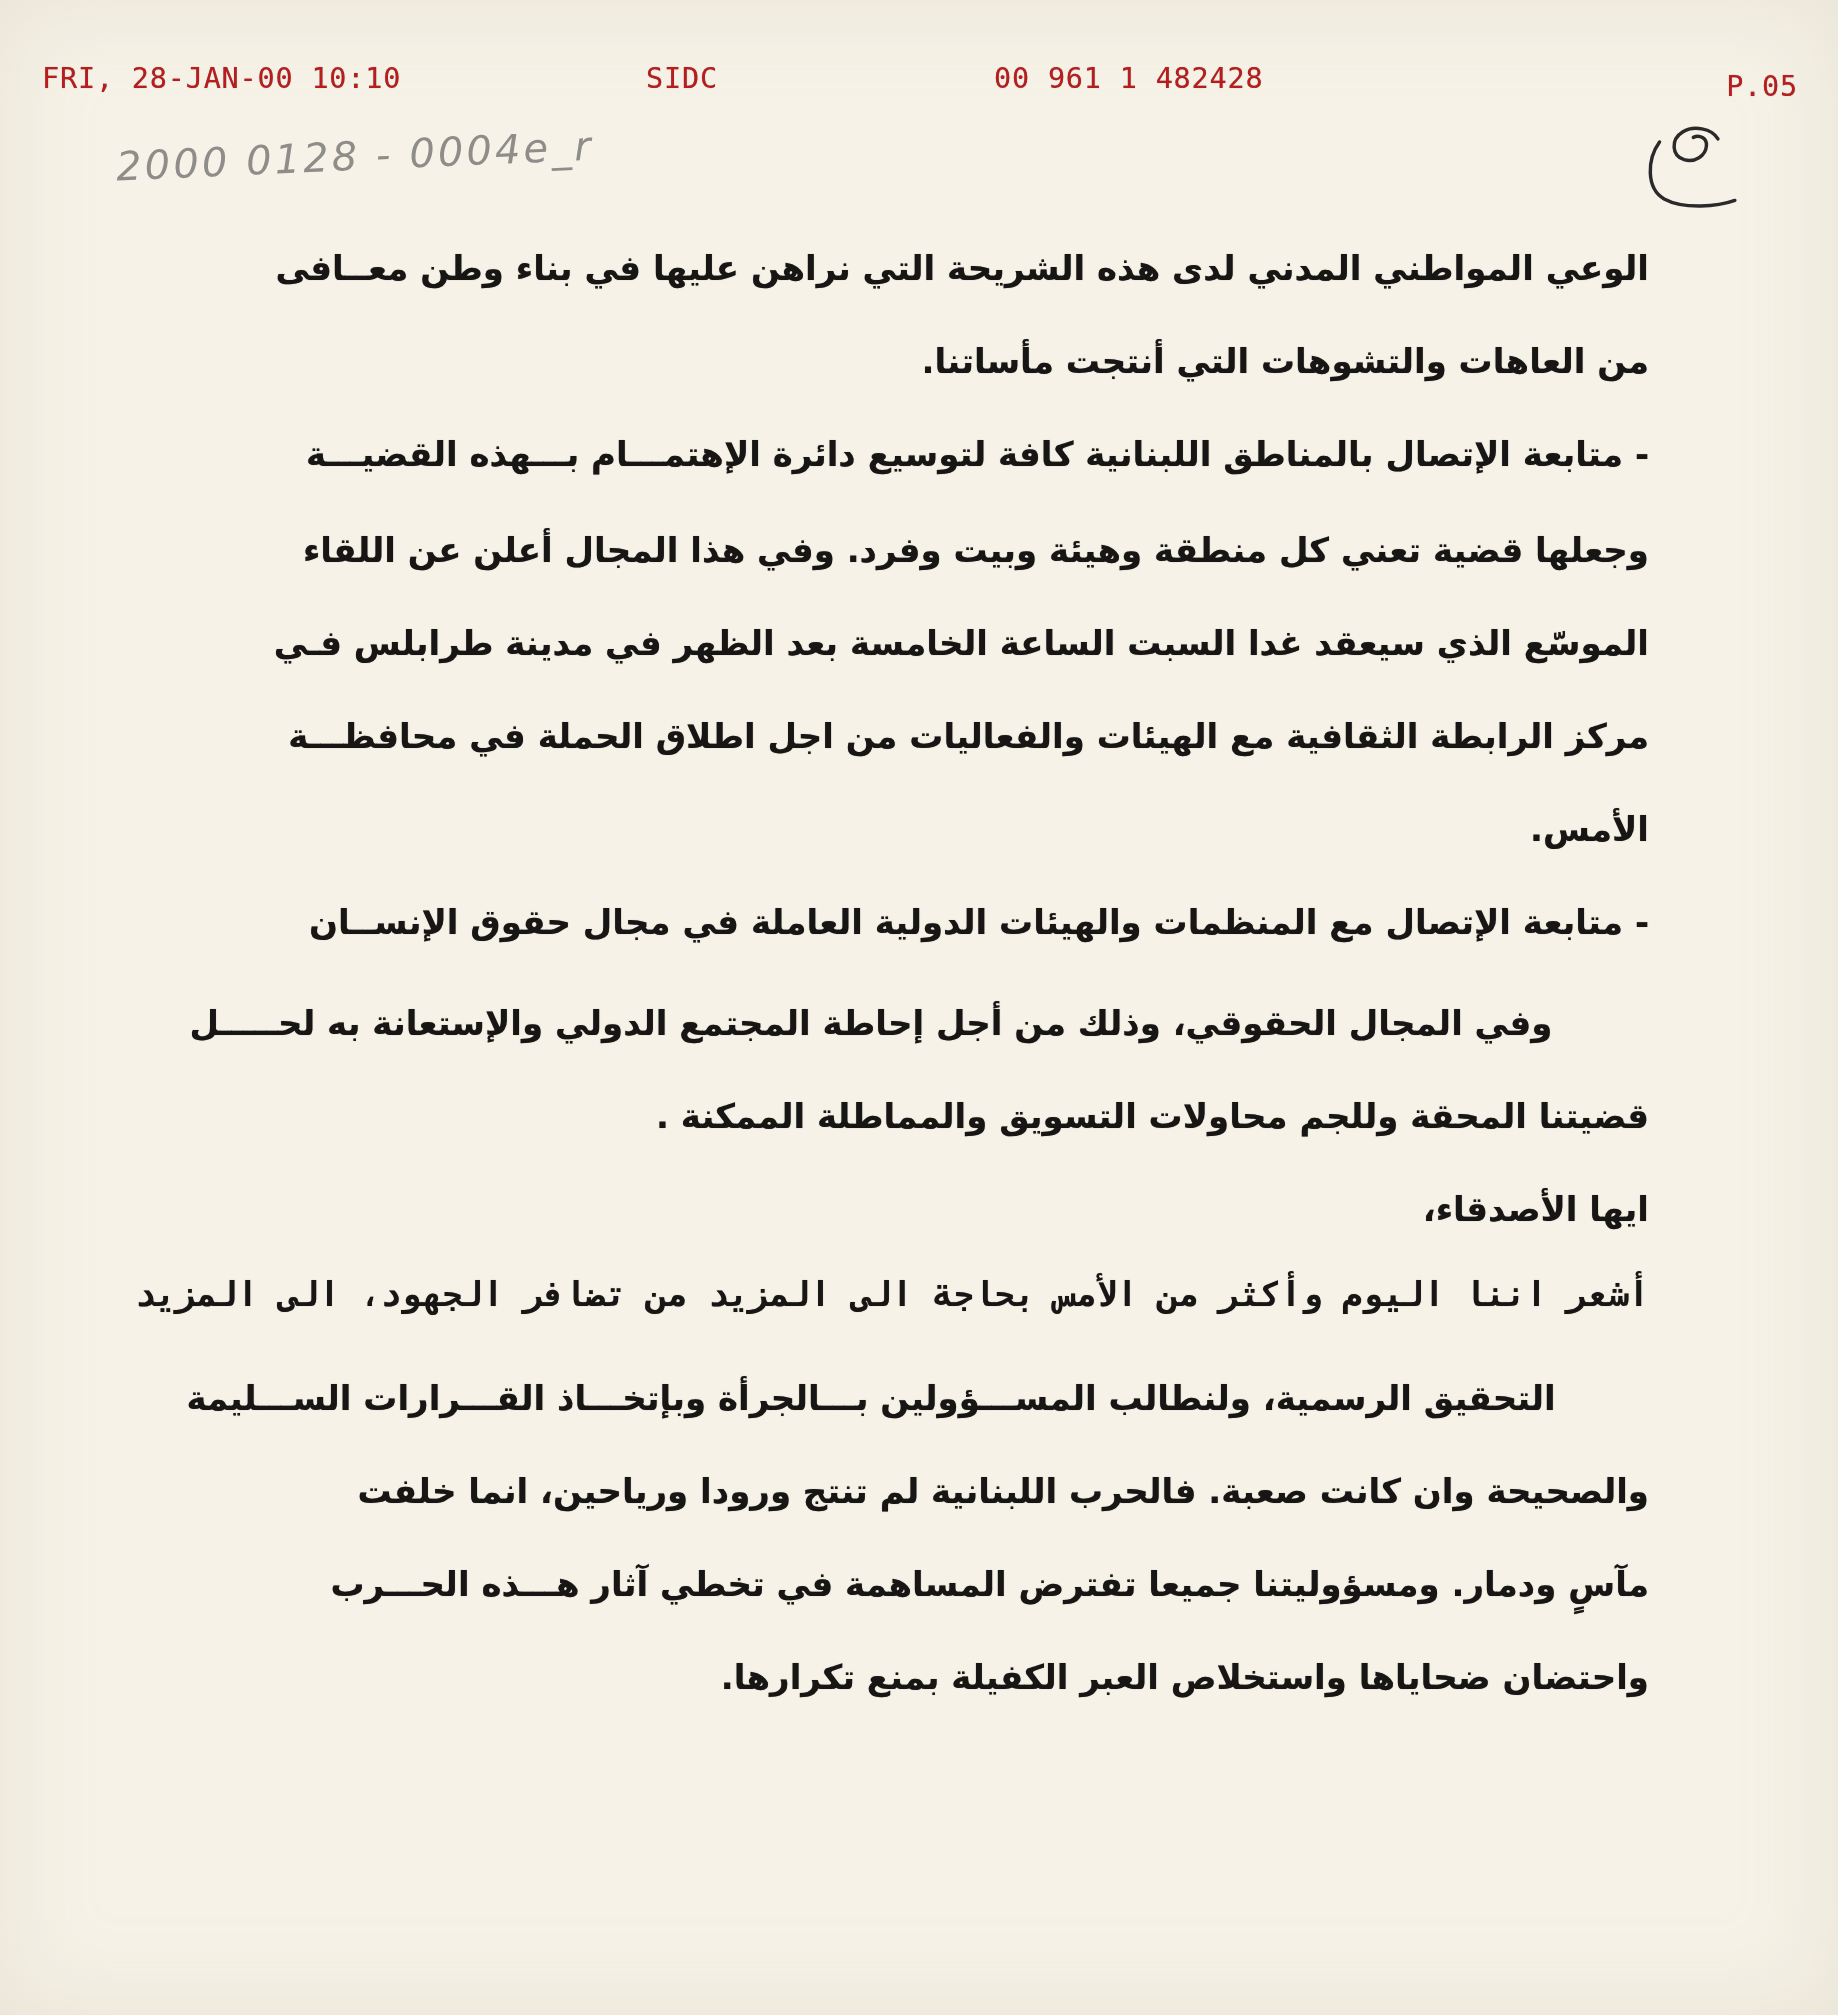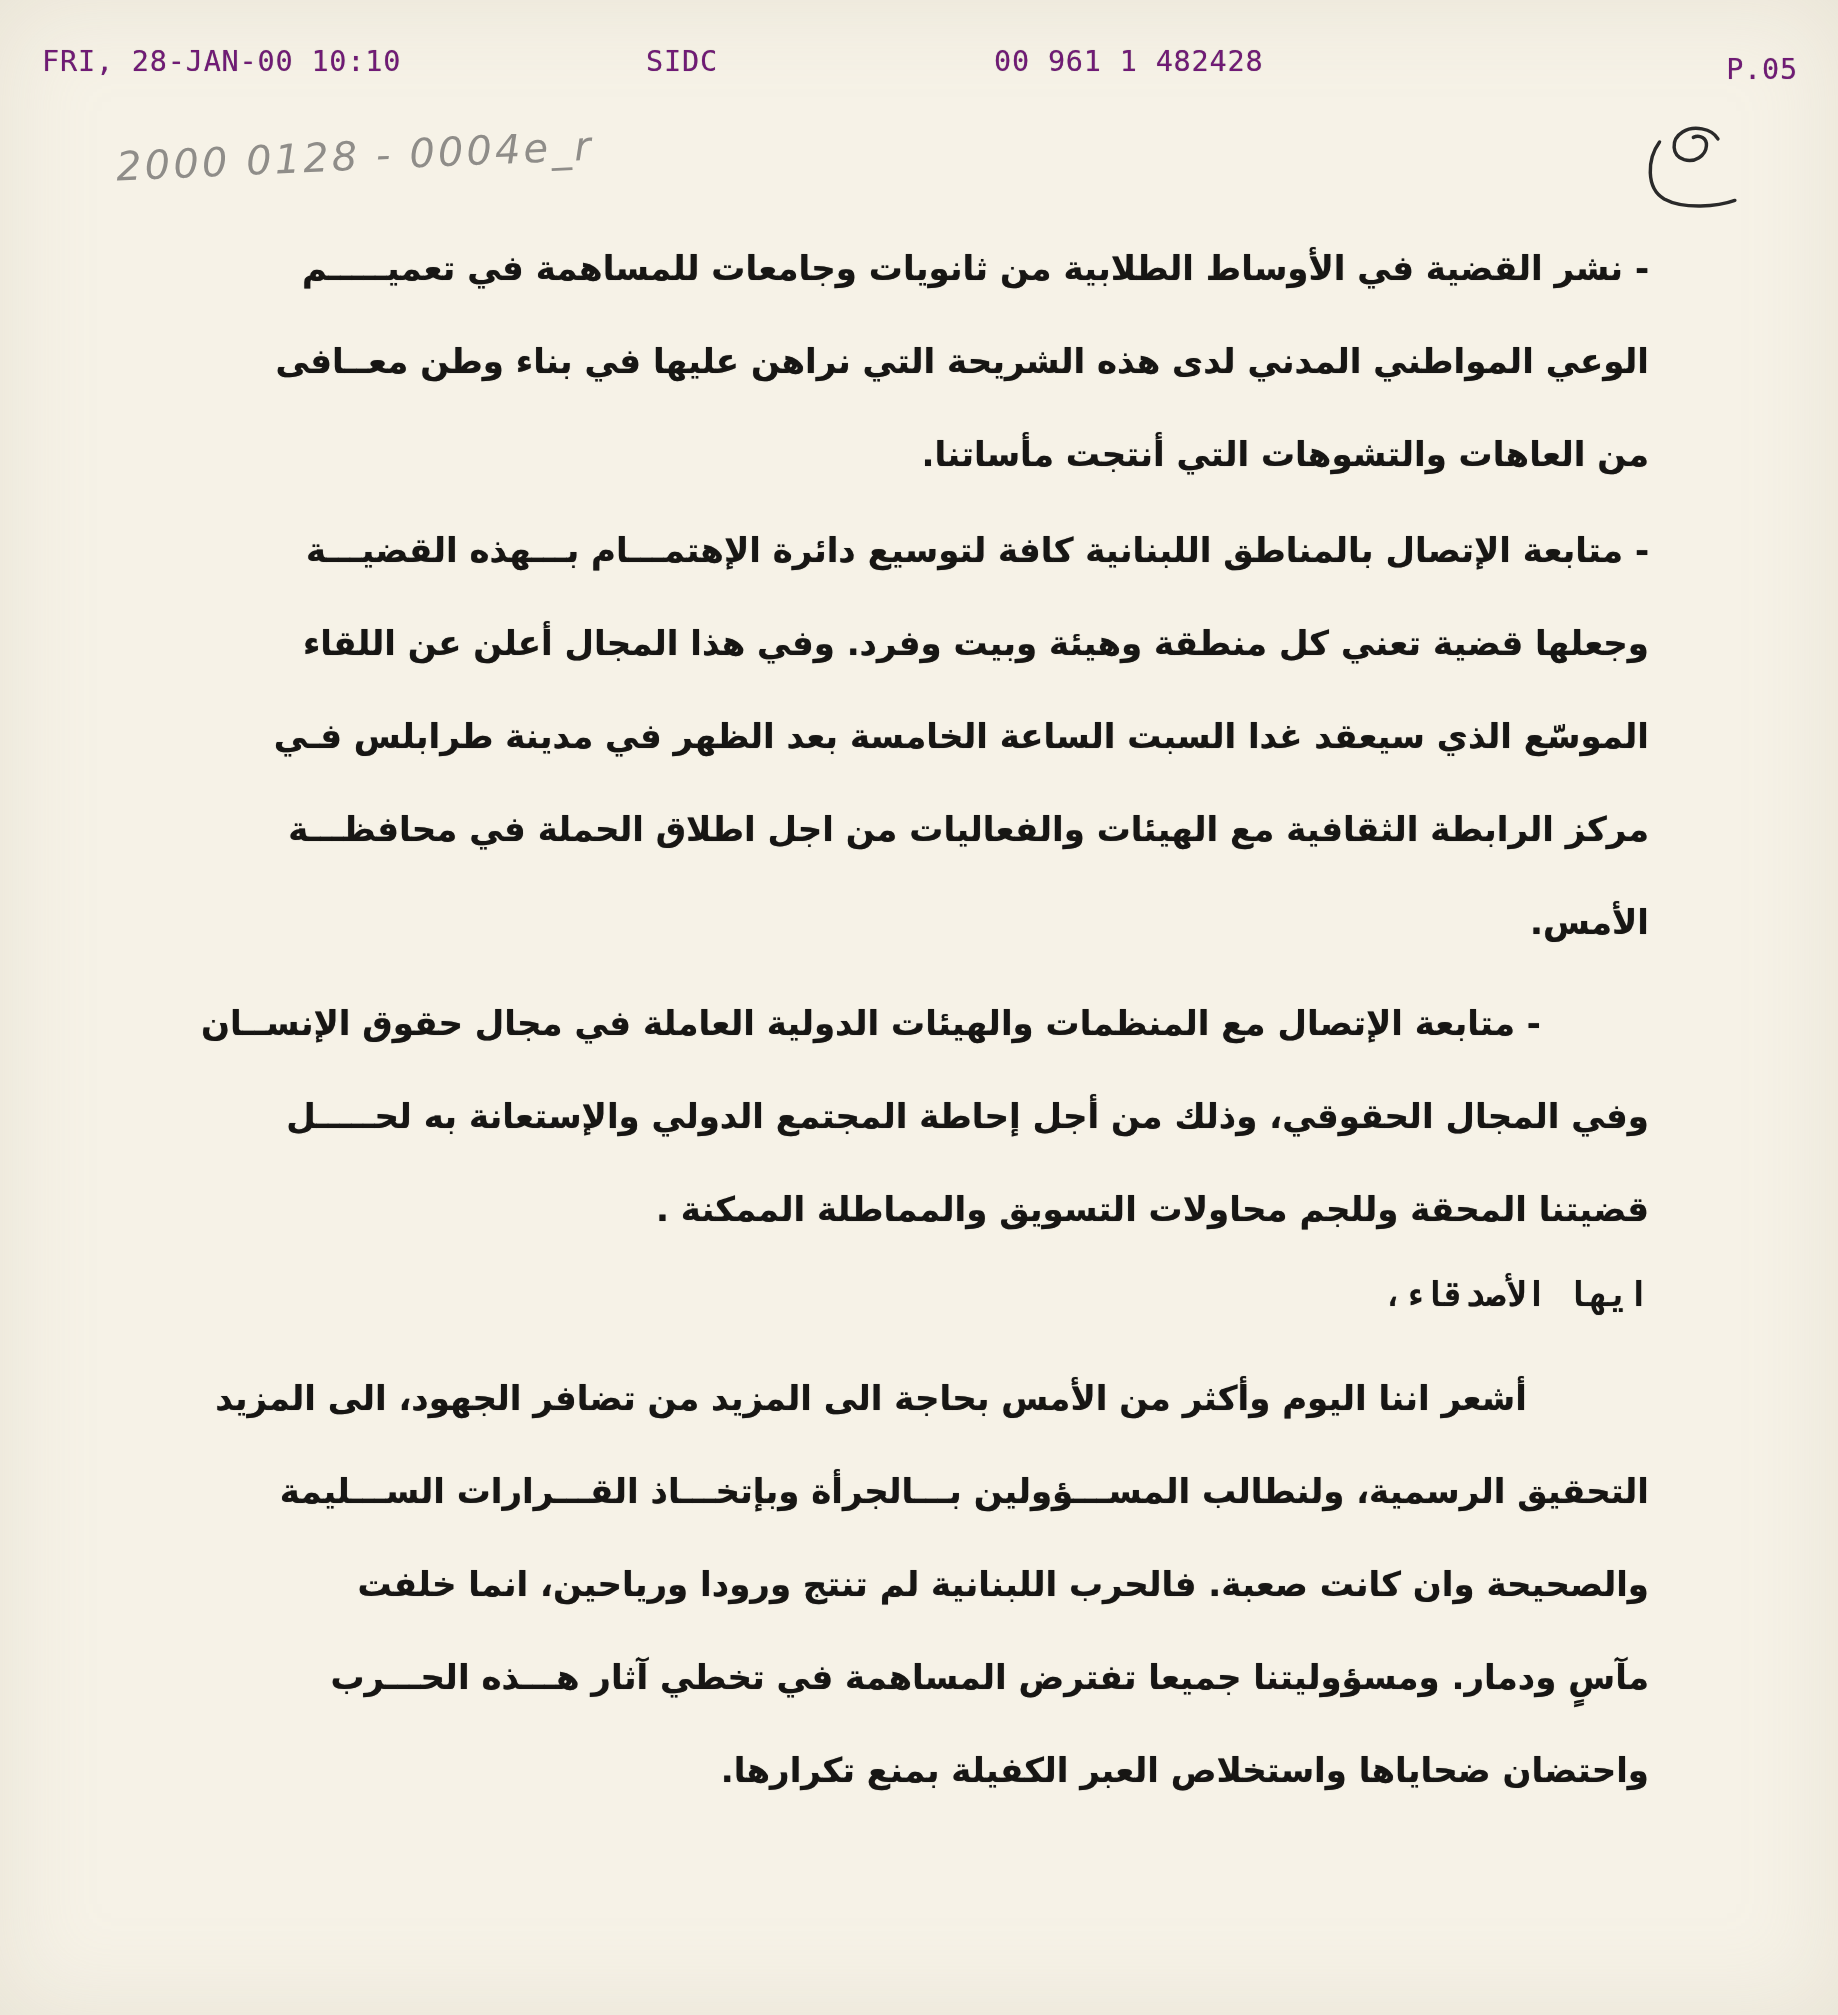--- a/index.html
+++ b/index.html
@@ -13,27 +13,27 @@
     width: 1838px;
     height: 2015px;
     background: #f6f2e7;
     overflow: hidden;
     font-family: "DejaVu Sans", sans-serif;
     box-shadow: inset 0 0 93px rgba(190,182,160,0.25);
   }
   
   .fax-header {
     position: absolute;
-    top: 45px;
+    top: 62px;
     left: 0;
     right: 0;
     height: 40px;
     font-family: "DejaVu Sans Mono", monospace;
     font-size: 28.5px;
-    color: #701a75;
+    color: #b91c1c;
     letter-spacing: 0.8px;
     text-shadow: 0 0 0.8px rgba(60,60,60,0.6);
   }
   .fax-header .dt   { position: absolute; left: 42px;   top: 0; }
   .fax-header .st   { position: absolute; left: 646px;  top: 0; }
   .fax-header .num  { position: absolute; left: 994px; top: 0; }
   .fax-header .pg   { position: absolute; right: 40px;  top: 7.7px; }
   
   .handwritten-ref {
     position: absolute;
@@ -100,21 +100,20 @@
   </header>
 
   <div class="handwritten-ref">2000 0128 - 0004e_r</div>
 
   <svg class="hand-mark" viewBox="0 0 160 130" aria-hidden="true">
     <path d="M104 22 C 96 8, 72 4, 58 13 C 42 23, 44 44, 60 49 C 74 53, 88 44, 89 31 C 90 21, 80 16, 72 20"></path>
     <path d="M28 26 C 12 48, 10 86, 34 100 C 60 114, 104 110, 126 102"></path>
   </svg>
 
   <main class="doc-body" dir="rtl" lang="ar">
-      <div class="line">- نشر القضية في الأوساط الطلابية من ثانويات وجامعات للمساهمة في تعميـــــم</div>
       <div class="line">الوعي المواطني المدني لدى هذه الشريحة التي نراهن عليها في بناء وطن معــافى</div>
       <div class="line">من العاهات والتشوهات التي أنتجت مأساتنا.</div>
       <div class="line">- متابعة الإتصال بالمناطق اللبنانية كافة لتوسيع دائرة الإهتمـــام بـــهذه القضيـــة</div>
       <div class="line">وجعلها قضية تعني كل منطقة وهيئة وبيت وفرد. وفي هذا المجال أعلن عن اللقاء</div>
       <div class="line">الموسّع الذي سيعقد غدا السبت الساعة الخامسة بعد الظهر في مدينة طرابلس فـي</div>
       <div class="line">مركز الرابطة الثقافية مع الهيئات والفعاليات من اجل اطلاق الحملة في محافظـــة</div>
       <div class="line">الأمس.</div>
       <div class="line">- متابعة الإتصال مع المنظمات والهيئات الدولية العاملة في مجال حقوق الإنســان</div>
       <div class="line">وفي المجال الحقوقي، وذلك من أجل إحاطة المجتمع الدولي والإستعانة به لحـــــل</div>
       <div class="line">قضيتنا المحقة وللجم محاولات التسويق والمماطلة الممكنة .</div>

